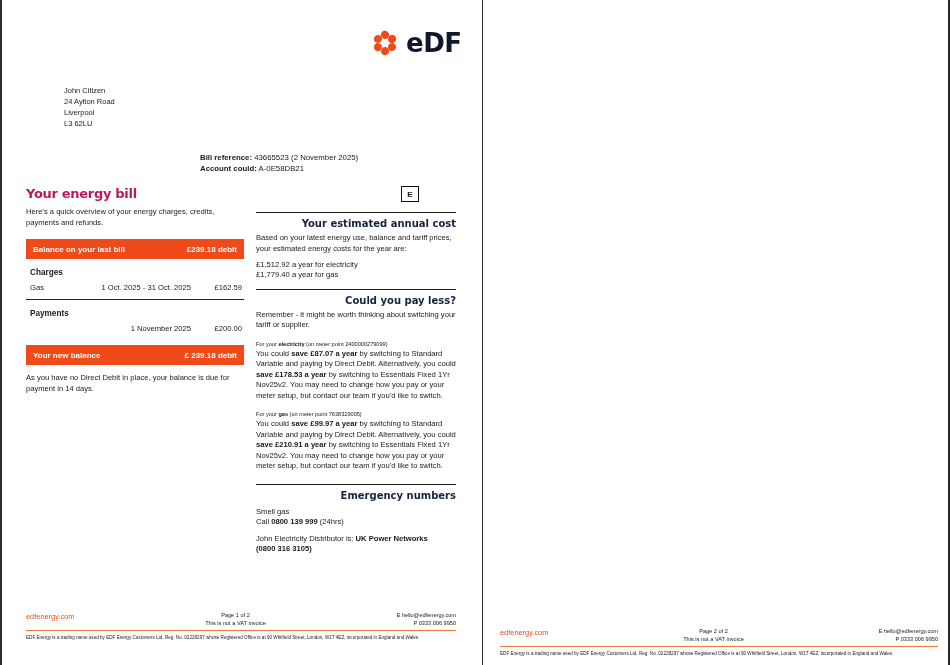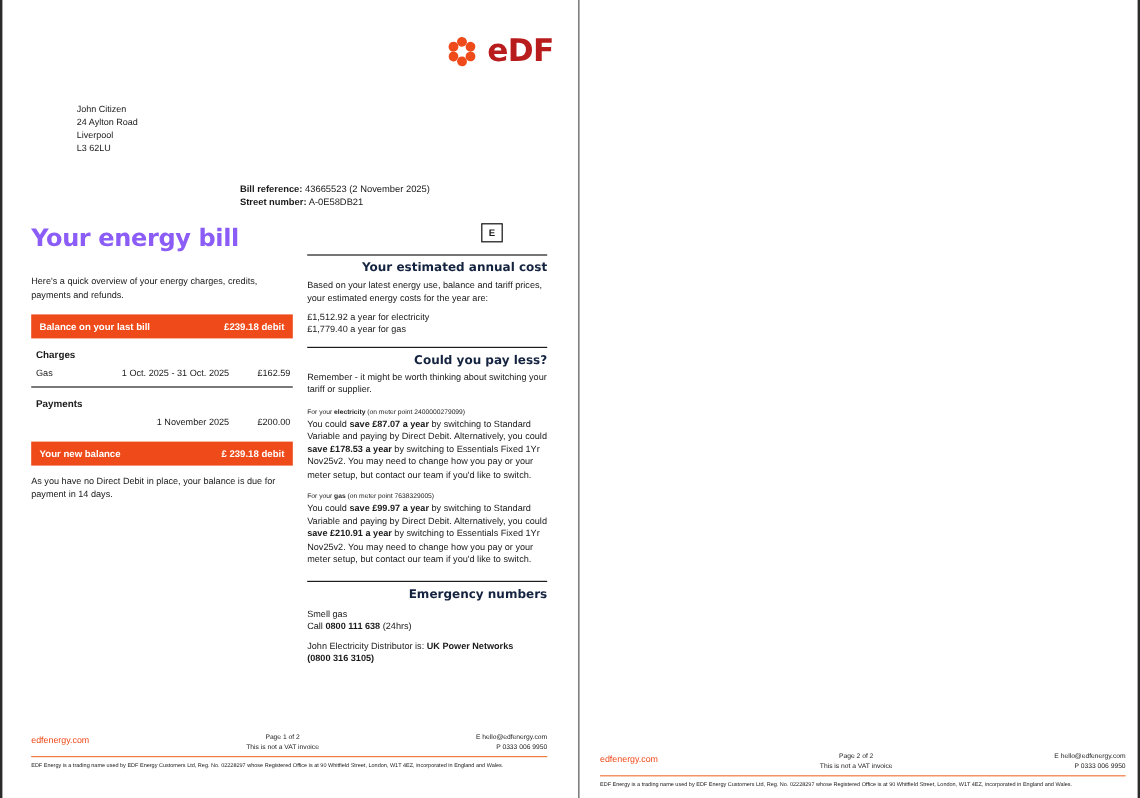--- a/index.html
+++ b/index.html
@@ -28,21 +28,21 @@
   .page-edge-right {
     position: absolute; right: 0; top: 0; width: 2px; height: 665px; background:#2b2b2b;
   }
 
   
   .edf-logo { position: absolute; display: flex; align-items: center; gap: 4px; }
   .edf-mark { width: 34px; height: 34px; }
   .edf-word {
     font-family: "DejaVu Sans", sans-serif;
     font-weight: 700; font-size: 26px; letter-spacing: -0.5px;
-    color: #b91c1c;
+    color: #0f172a;
   }
 
   
   .addr { position: absolute; font-size: 7.5px; line-height: 11px; color:#1a1a1a; }
 
   
   .billref {
     position: absolute; font-size: 7.8px; line-height: 11px;
   }
   .billref b { font-weight: 700; }
@@ -50,22 +50,22 @@
   .e-box {
     position: absolute; width: 18px; height: 16px; border: 1.3px solid #111;
     display: flex; align-items: center; justify-content: center;
     font-size: 8px; font-weight: 700;
   }
 
   
   .col-left { position: absolute; left: 26px; top: 186px; width: 218px; }
   h1.bill-title {
     font-family: "DejaVu Sans", sans-serif;
-    font-size: 20px; font-weight: 700; color: #8b5cf6; letter-spacing: -0.3px;
-    margin-bottom: 20px;
+    font-size: 13px; font-weight: 700; color: #be185d; letter-spacing: -0.3px;
+    margin-bottom: 6px;
   }
   .lede { font-size: 7.6px; line-height: 10.5px; margin-bottom: 9px; }
 
   .bar {
     background: #ef4a19; color: #fff; height: 20px;
     display: flex; align-items: center; justify-content: space-between;
     padding: 0 7px; font-size: 8px; font-weight: 700; margin-top: 11px;
   }
   .sec-head {
     font-size: 8.2px; font-weight: 700; margin: 9px 0 5px 4px;
@@ -133,21 +133,21 @@
       <div>Liverpool</div>
       <div>L3 62LU</div>
     </div>
 
     <div class="billref" style="left:200px; top:152px; width:256px;">
       <div>
         <b>Bill reference:</b>
         <span>43665523 (2 November 2025)</span>
       </div>
       <div>
-        <b>Street number:</b>
+        <b>Account could:</b>
         <span>A-0E58DB21</span>
       </div>
     </div>
 
     <div class="e-box" style="left:401px; top:186px;">
       <span>E</span>
     </div>
 
     <div class="col-left">
       <h1 class="bill-title">Your energy bill</h1>
@@ -204,21 +204,21 @@
       </div>
       <div class="save-p">
         <span>You could </span><b>save £99.97 a year</b><span> by switching to Standard Variable and paying by Direct Debit. Alternatively, you could </span><b>save £210.91 a year</b><span> by switching to Essentials Fixed 1Yr Nov25v2. You may need to change how you pay or your meter setup, but contact our team if you'd like to switch.</span>
       </div>
 
       <div class="mid-rule" style="margin-top:12px;"></div>
       <h2 class="sub">Emergency numbers</h2>
 
       <div class="emerg-line">
         <div>Smell gas</div>
-        <div><span>Call </span><b>0800 111 638</b><span> (24hrs)</span></div>
+        <div><span>Call </span><b>0800 139 999</b><span> (24hrs)</span></div>
       </div>
 
 
       <div class="emerg-line">
         <div><span>John Electricity Distributor is: </span><b>UK Power Networks</b></div>
         <div><b>(0800 316 3105)</b></div>
       </div>
     </div>
 
     <div class="footer" style="left:26px; top:612px; width:430px;">

